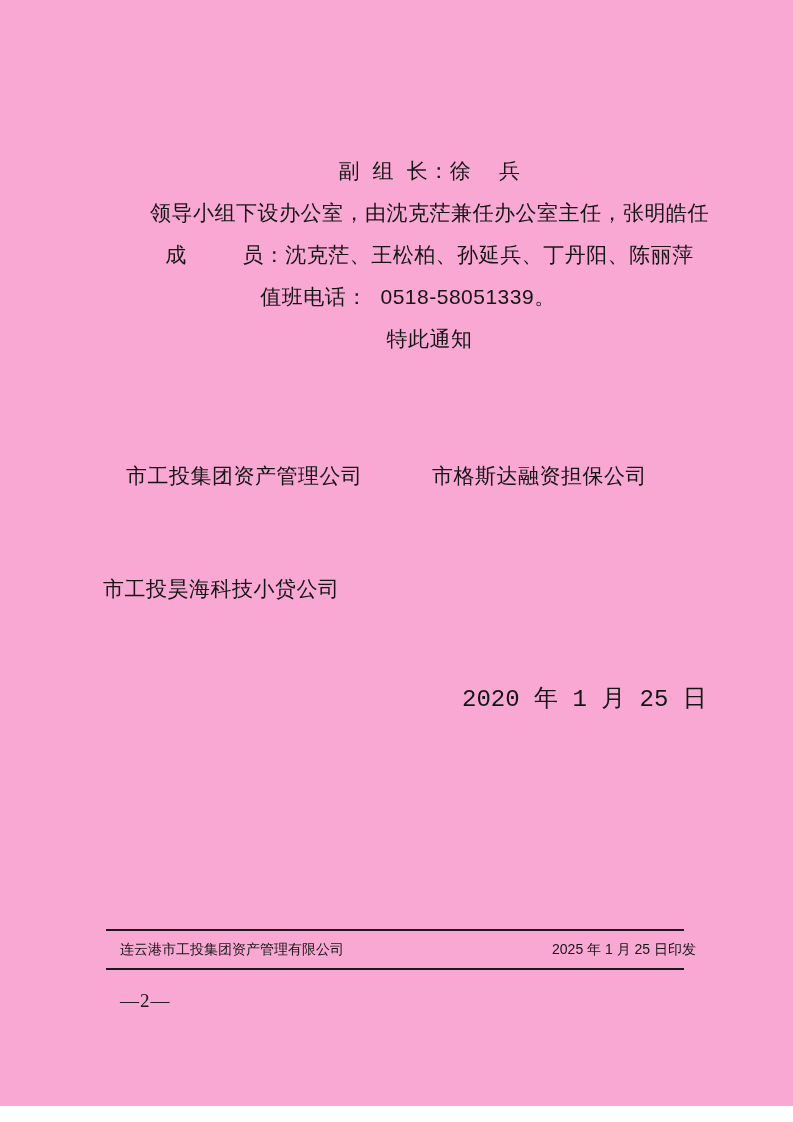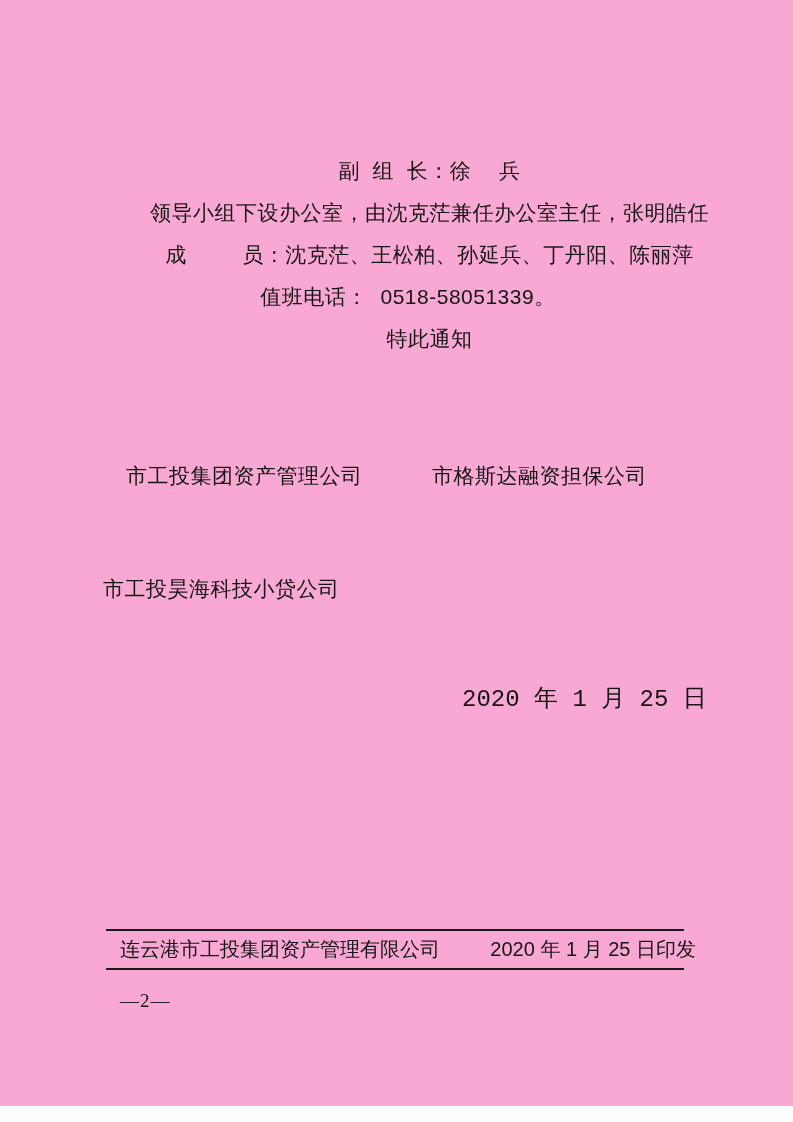--- a/index.html
+++ b/index.html
@@ -54,21 +54,21 @@
   .footer-rule-bottom { top: 968px; }
   .footer-row {
     position: absolute;
     left: 106px;
     top: 931px;
     width: 590px;
     height: 37px;
     display: flex;
     justify-content: space-between;
     align-items: center;
-    font-size: 20px;
+    font-size: 14px;
     white-space: pre;
   }
   .footer-row .issuer { padding-left: 14px; }
   .page-number {
     position: absolute;
     left: 120px;
     top: 990px;
     font-size: 19px;
     font-family: "Liberation Serif", serif;
     letter-spacing: 1px;
@@ -89,19 +89,19 @@
 
   <div class="sig sig-org1">市工投集团资产管理公司</div>
   <div class="sig sig-org2">市格斯达融资担保公司</div>
   <div class="sig sig-org3">市工投昊海科技小贷公司</div>
 
   <div class="issue-date">2020 年 1 月 25 日</div>
 
   <div class="footer-rule footer-rule-top"></div>
   <div class="footer-row">
     <span class="issuer">连云港市工投集团资产管理有限公司</span>
-    <span class="print-date">2020 年 1 月 25 日印发</span>
+    <span class="print-date">2025 年 1 月 25 日印发</span>
   </div>
   <div class="footer-rule footer-rule-bottom"></div>
 
   <div class="page-number">—2—</div>
 
 </div>
 
 </body></html>

